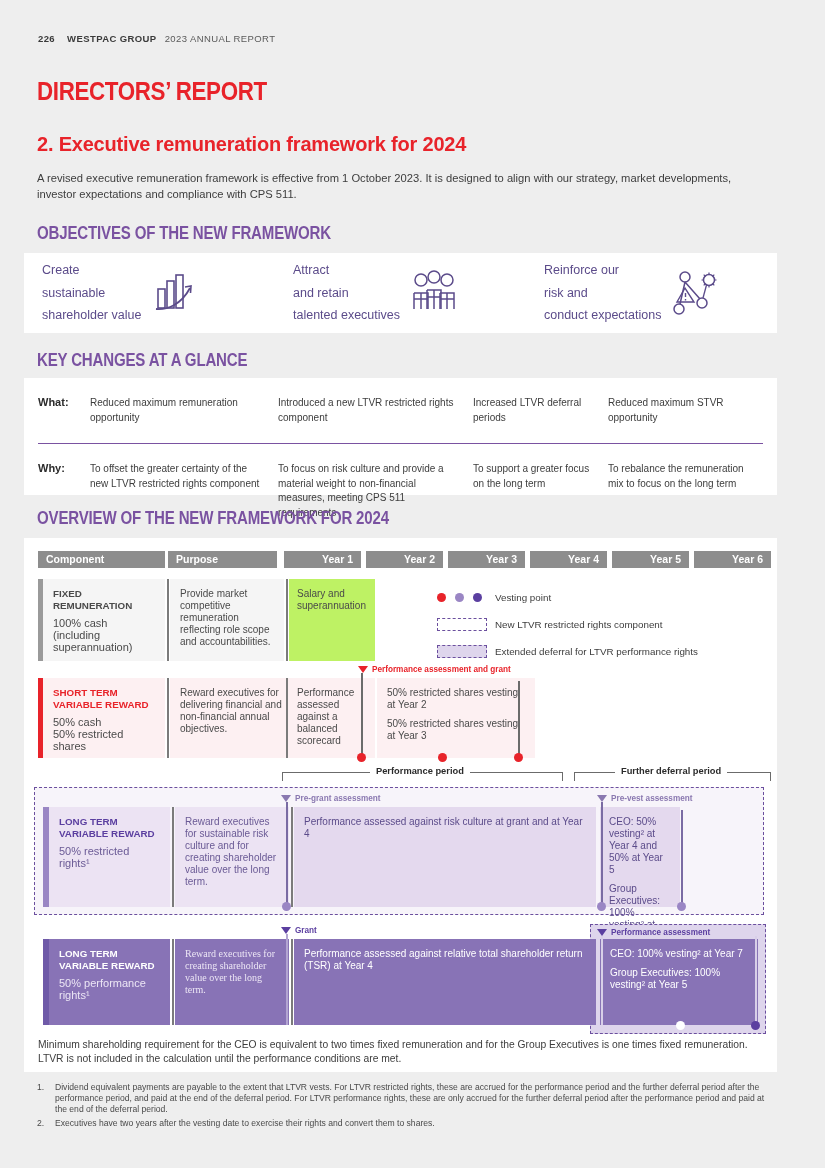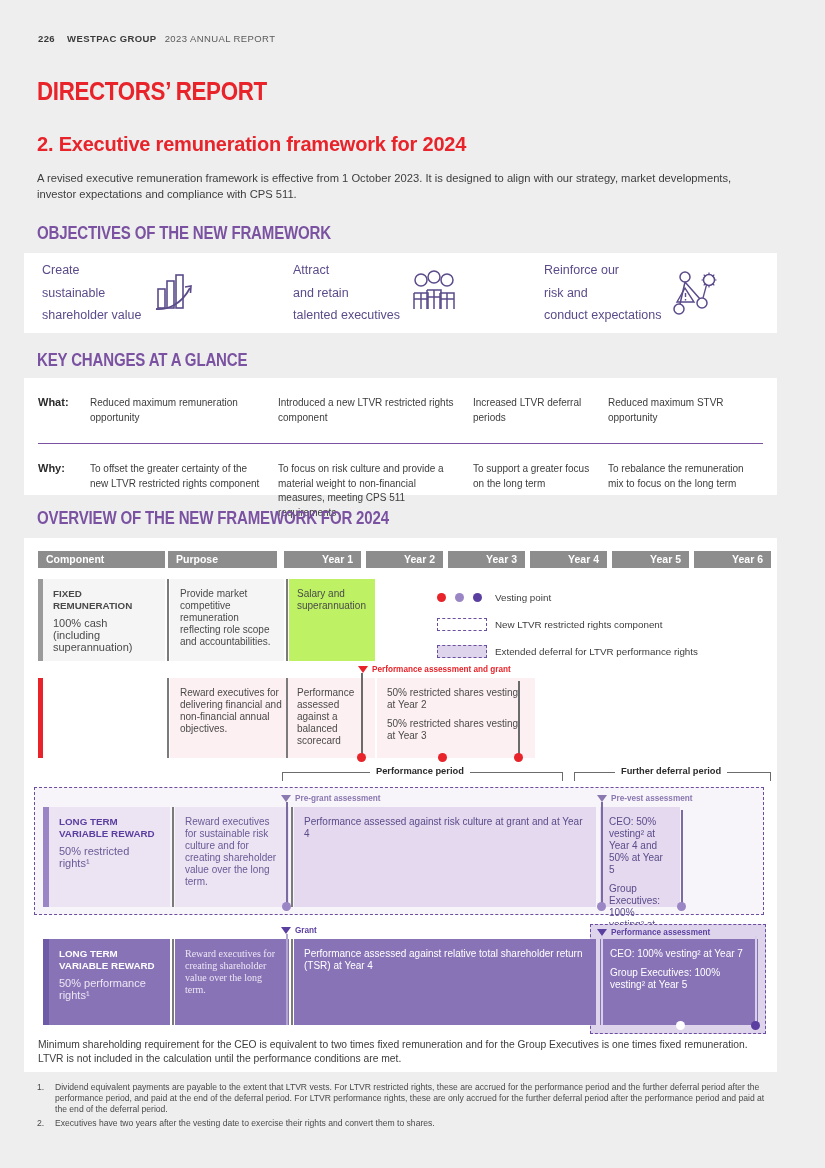--- a/index.html
+++ b/index.html
@@ -282,20 +282,25 @@
       </div>
     </div>
 
     <div class="flag" style="left:334px; top:127px; color:#e8232a;">
       <span class="tri" style="border-top:7px solid #e8232a;"></span>
       <span>Performance assessment and grant</span>
     </div>
 
     <div class="rowbox" style="left:14px; top:140px; width:497px; height:80px;">
       <div class="lbar" style="background:#e8232a;"></div>
+      <div class="cellbox" style="left:5px; width:122px; background:#fdf0f2; padding:9px 10px;">
+        <div class="ctitle" style="color:#e8232a;">SHORT TERM VARIABLE REWARD</div>
+        <div class="csub" style="color:#4a4a4a; white-space:pre-line;">50% cash
+50% restricted shares</div>
+      </div>
       <div class="vsep" style="left:129px; top:0; height:80px;"></div>
       <div class="cellbox" style="left:132px; width:124px; background:#fdf0f2; padding:9px 10px;">
         <div class="ctext" style="color:#4a4a4a;">Reward executives for delivering financial and non-financial annual objectives.</div>
       </div>
       <div class="vsep" style="left:248px; top:0; height:80px;"></div>
       <div class="cellbox" style="left:251px; width:86px; background:#fdf0f2; padding:9px 8px;">
         <div class="ctext" style="color:#4a4a4a;">Performance assessed against a balanced scorecard</div>
       </div>
       <div class="cellbox" style="left:339px; width:158px; background:#fdf0f2; padding:9px 10px;">
         <div class="ctext" style="color:#4a4a4a;">

